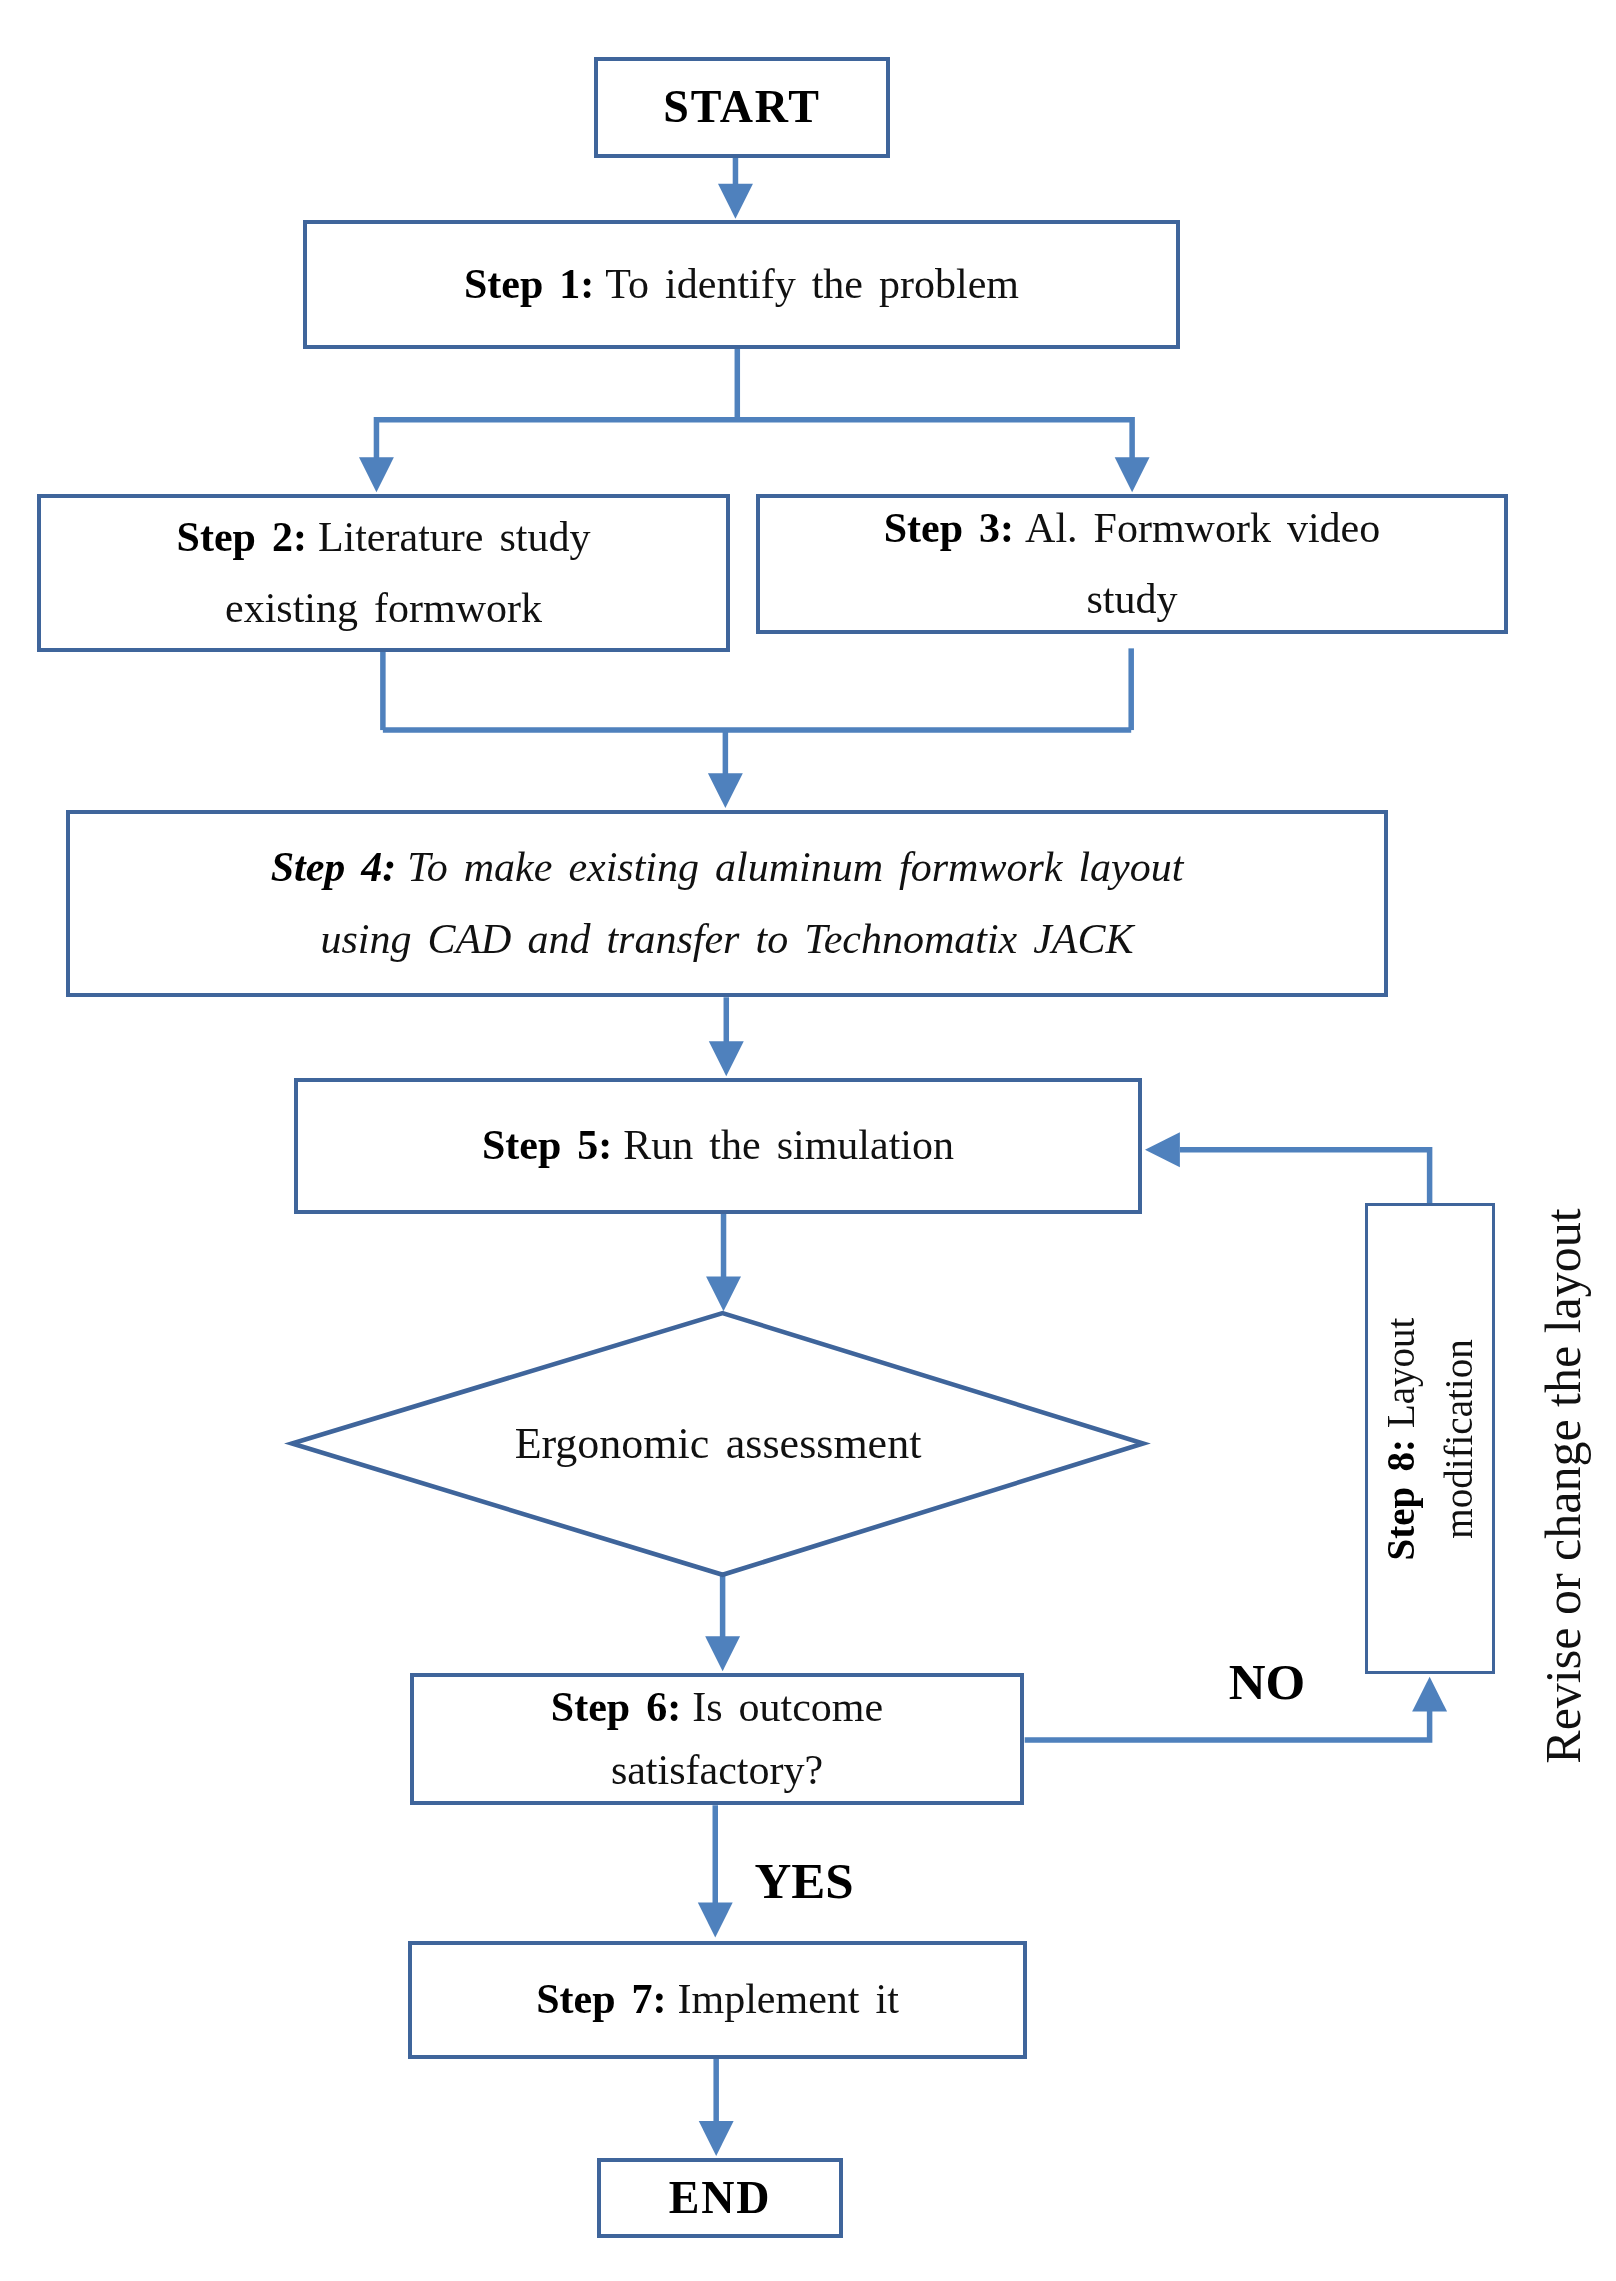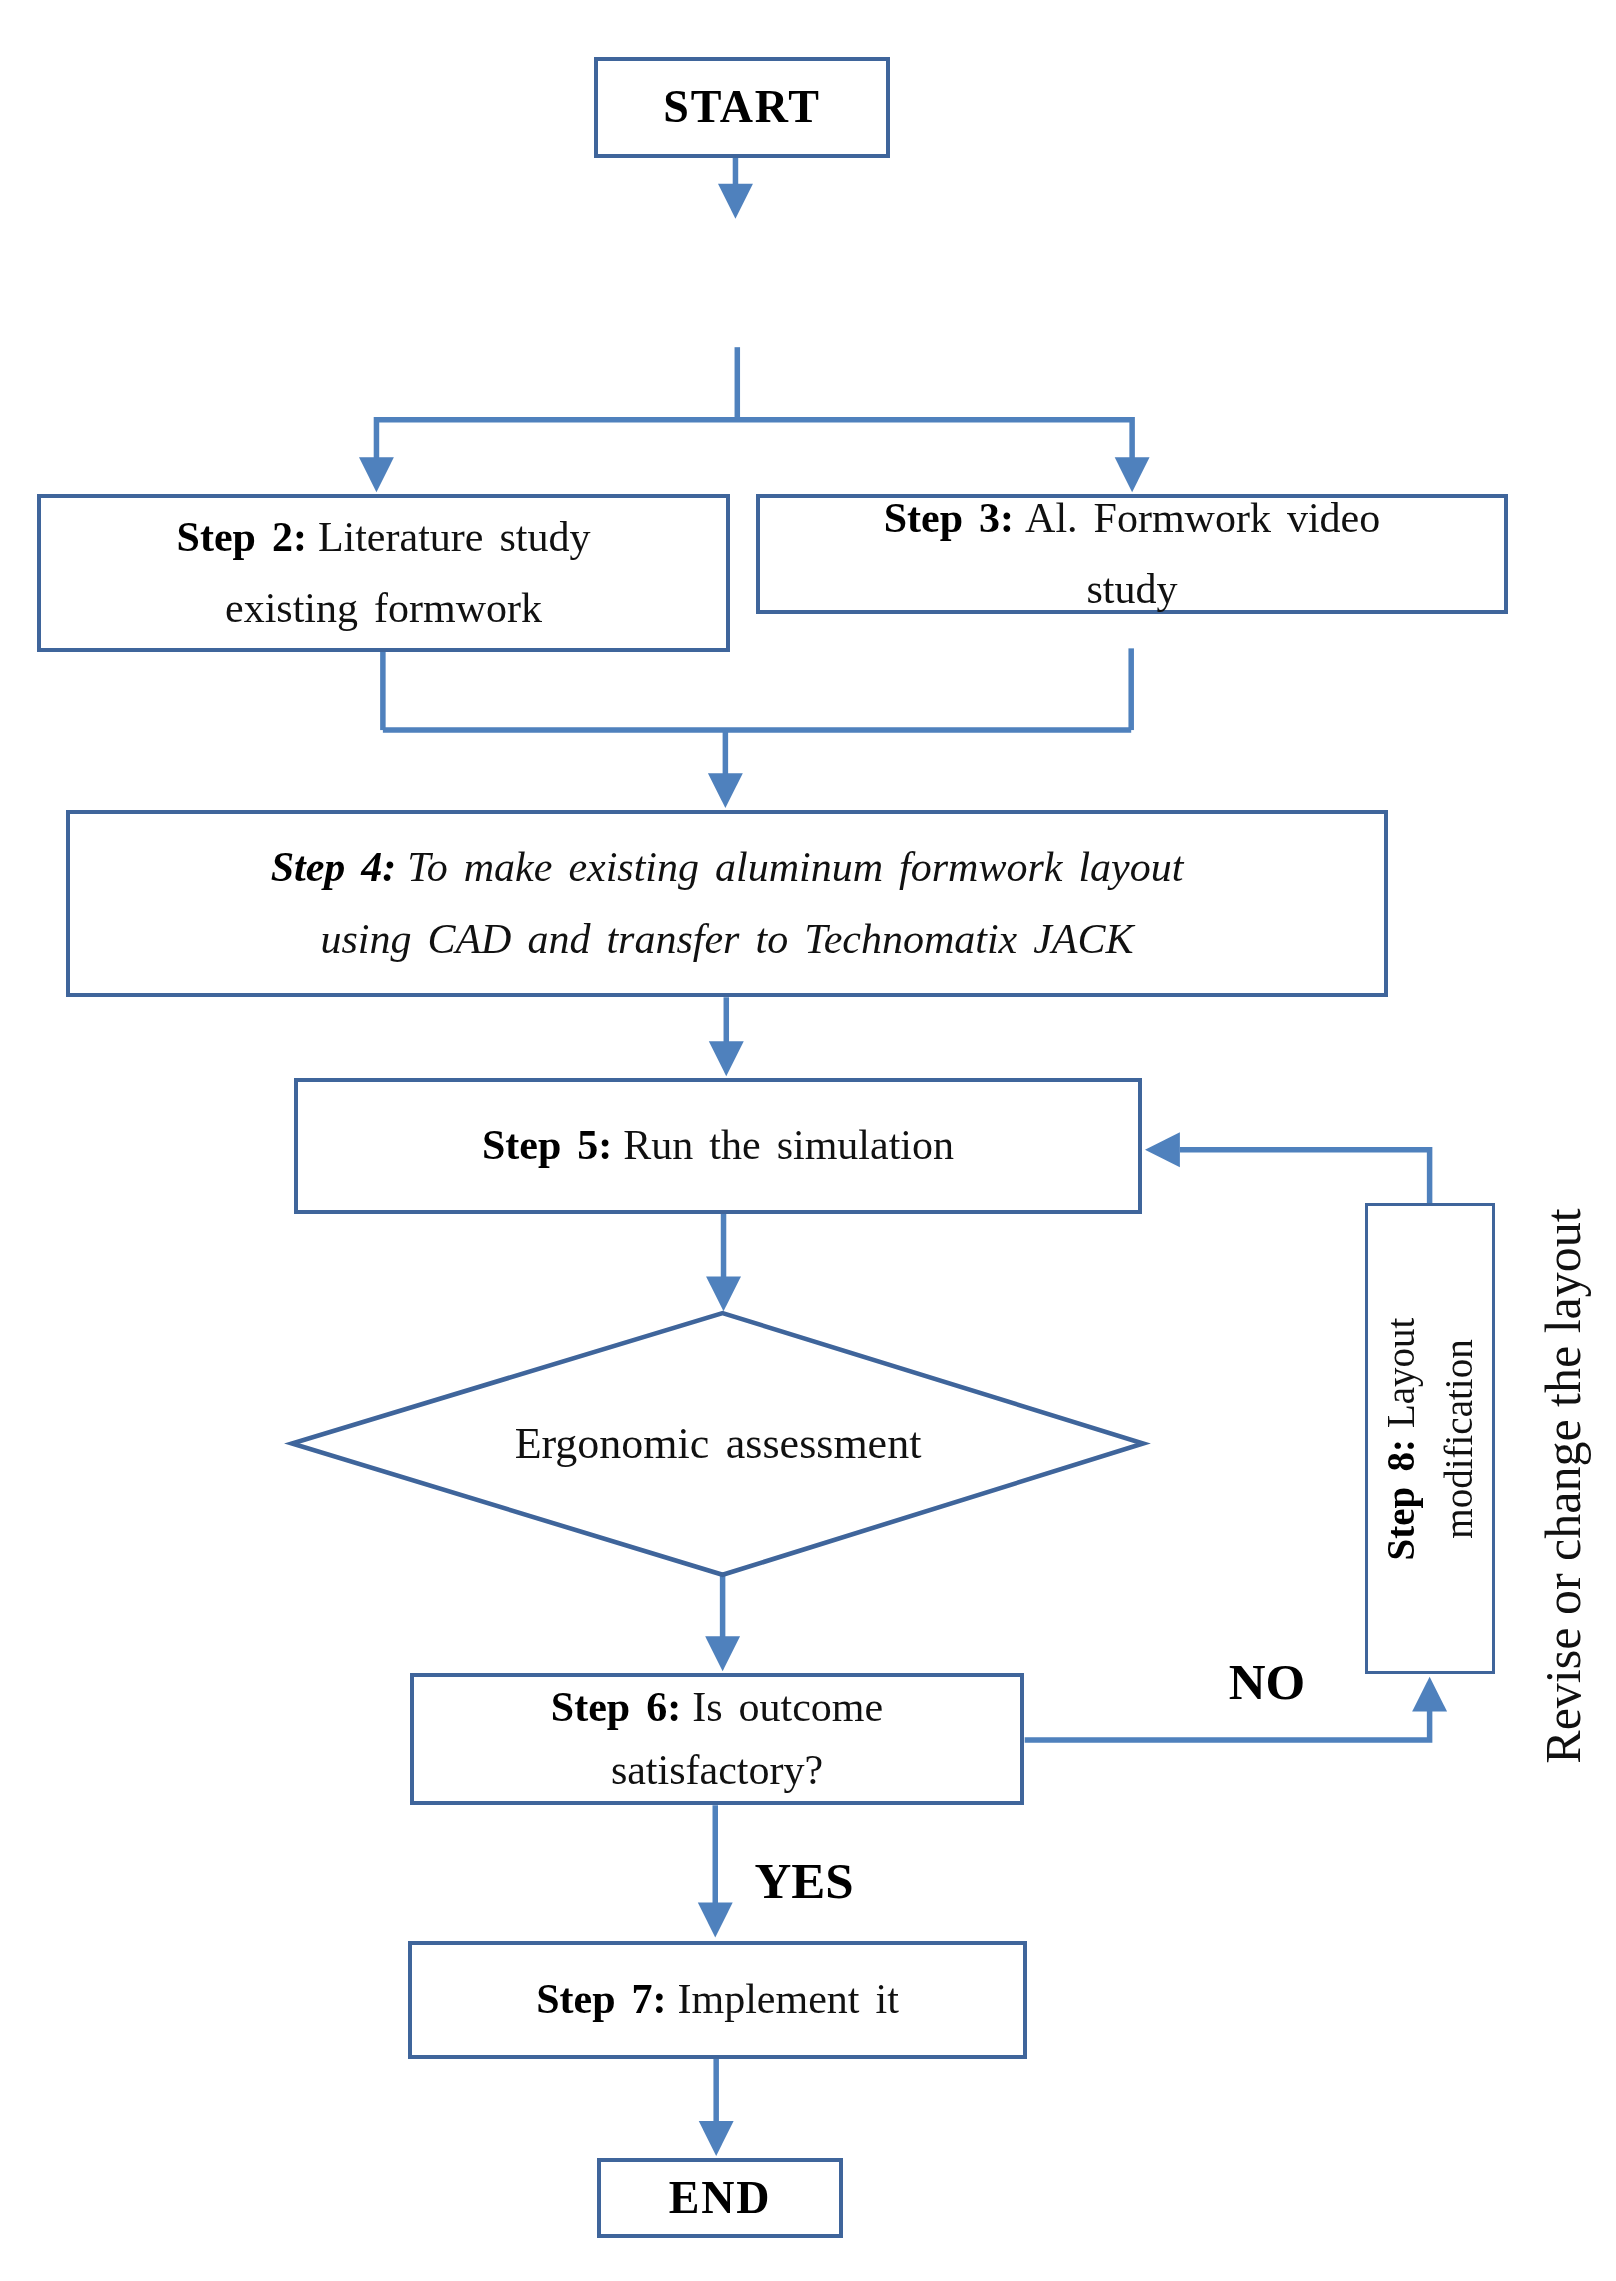--- a/index.html
+++ b/index.html
@@ -95,31 +95,36 @@
       <polygon points="1247,1252 1285,1233 1285,1271"></polygon>
     </g>
 
     <polygon points="787,1430 1245,1572 787,1715 318,1572" fill="#ffffff" stroke="#3f659b" stroke-width="5"></polygon>
   </svg>
 
   <div class="box" id="start-node" style="left:594px;top:30px;width:296px;height:101px;margin-top:27px;">
     <span class="terminal">START</span>
   </div>
 
+  <div class="box" style="left:303px;top:220px;width:877px;height:129px;">
+    <div class="tline">
+      <b>Step 1:</b><span>To identify the problem</span>
+    </div>
+  </div>
 
   <div class="box" style="left:37px;top:494px;width:693px;height:158px;">
     <div class="tline">
       <b>Step 2:</b><span>Literature study</span>
     </div>
     <div class="tline">
       <span>existing formwork</span>
     </div>
   </div>
 
-  <div class="box" style="left:756px;top:494px;width:752px;height:120px;">
+  <div class="box" style="left:756px;top:494px;width:752px;height:140px;">
     <div class="tline">
       <b>Step 3:</b><span>Al. Formwork video</span>
     </div>
     <div class="tline">
       <span>study</span>
     </div>
   </div>
 
   <div class="box" style="left:66px;top:810px;width:1322px;height:187px;font-style:italic;">
     <div class="tline">

